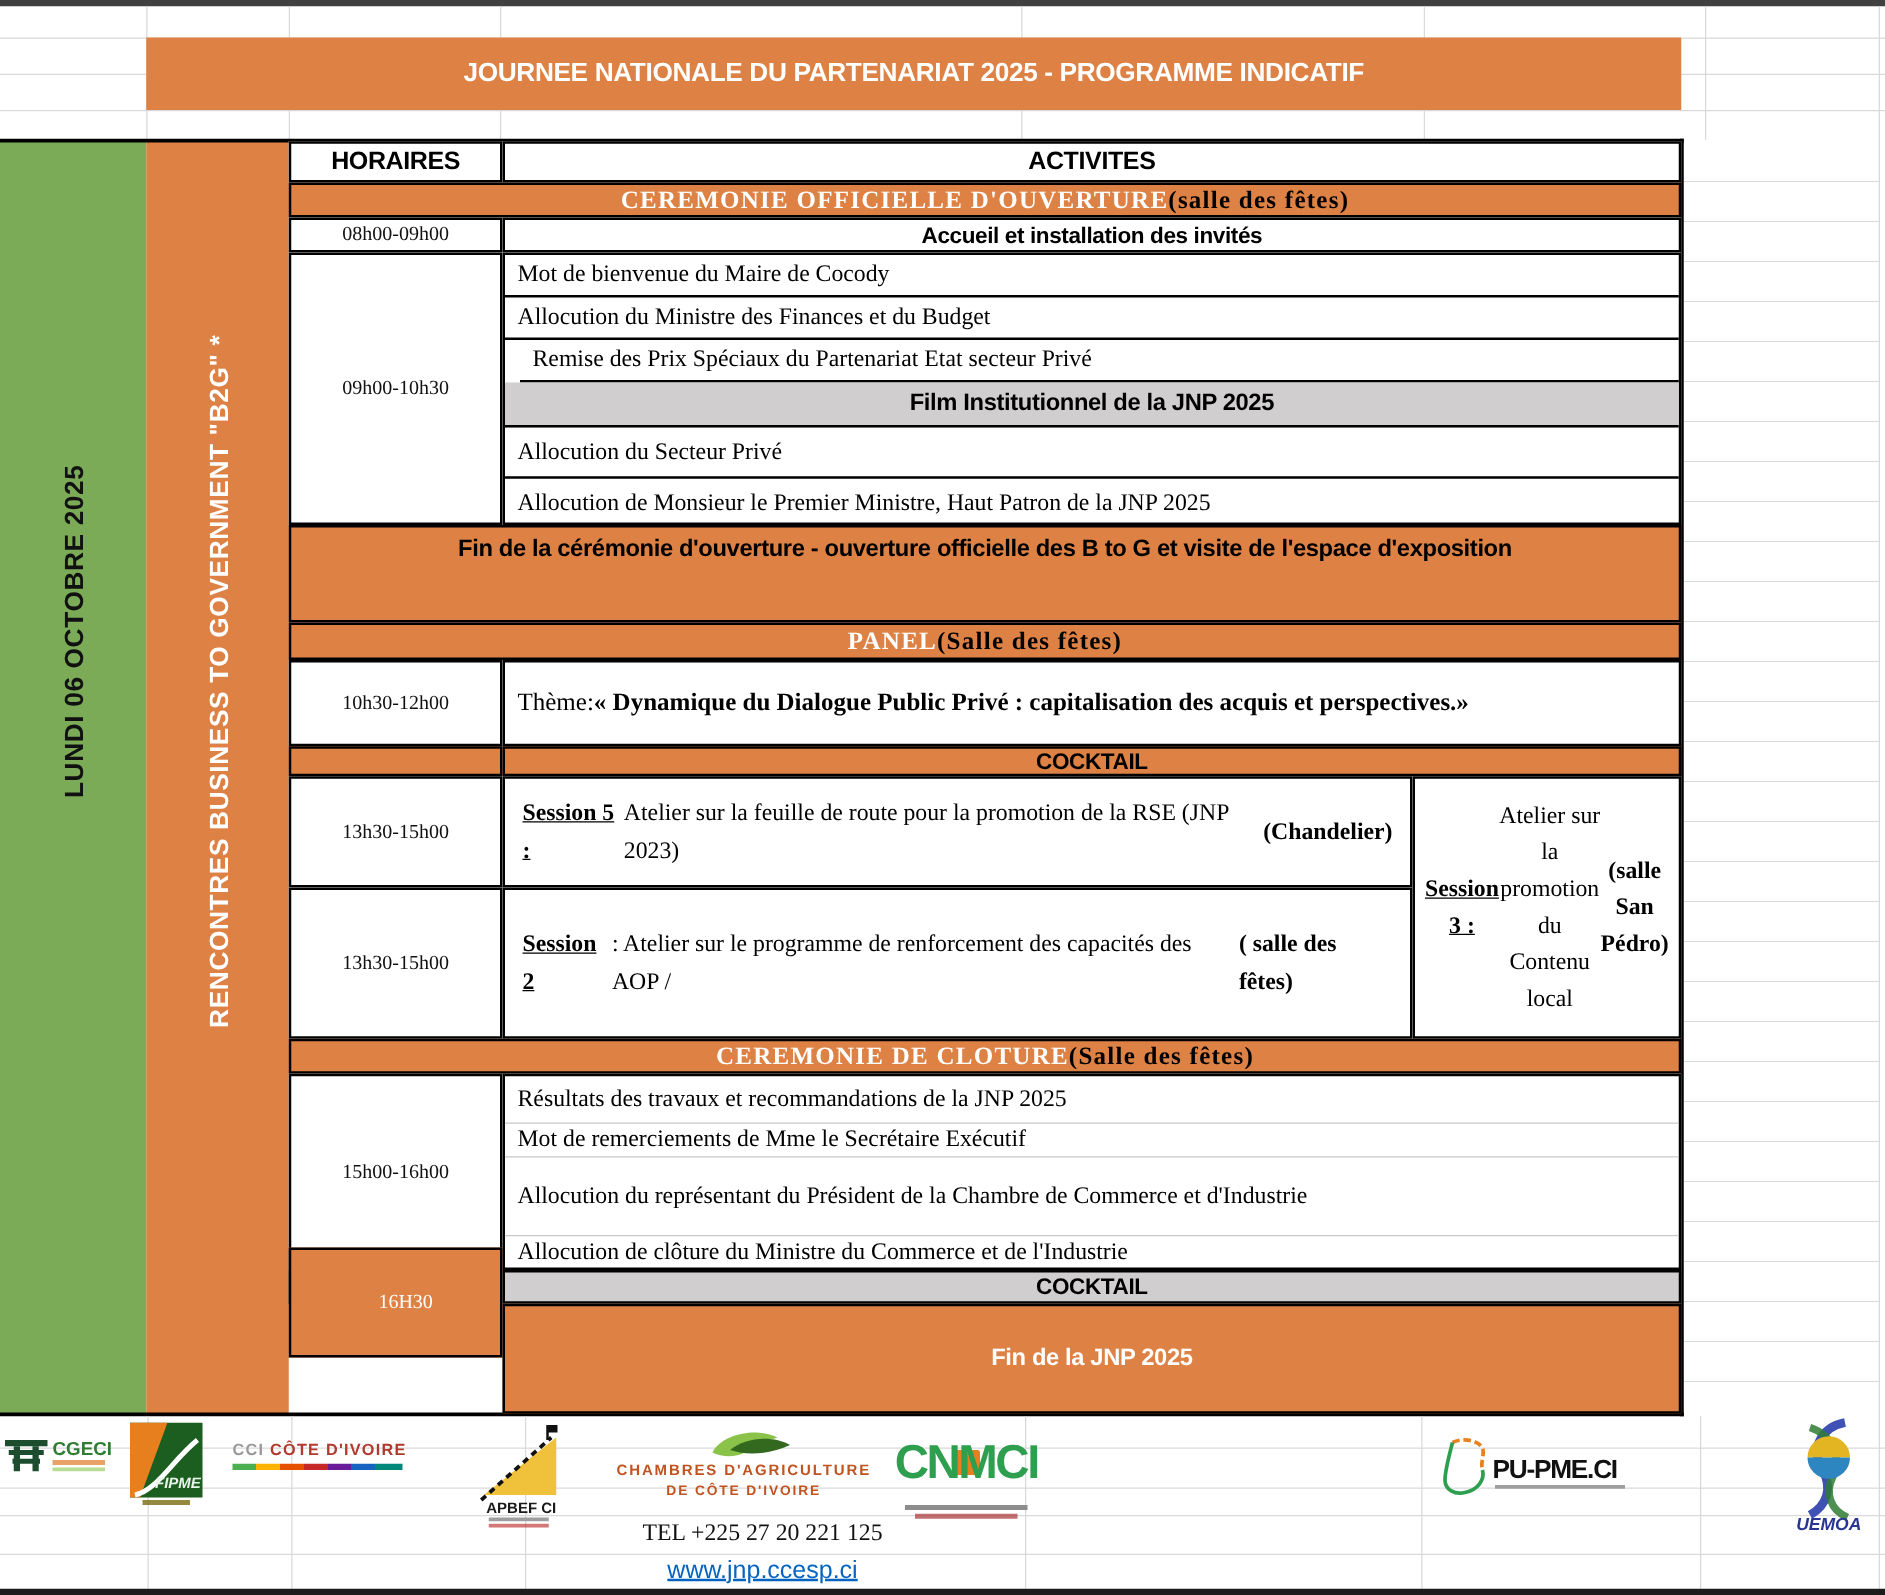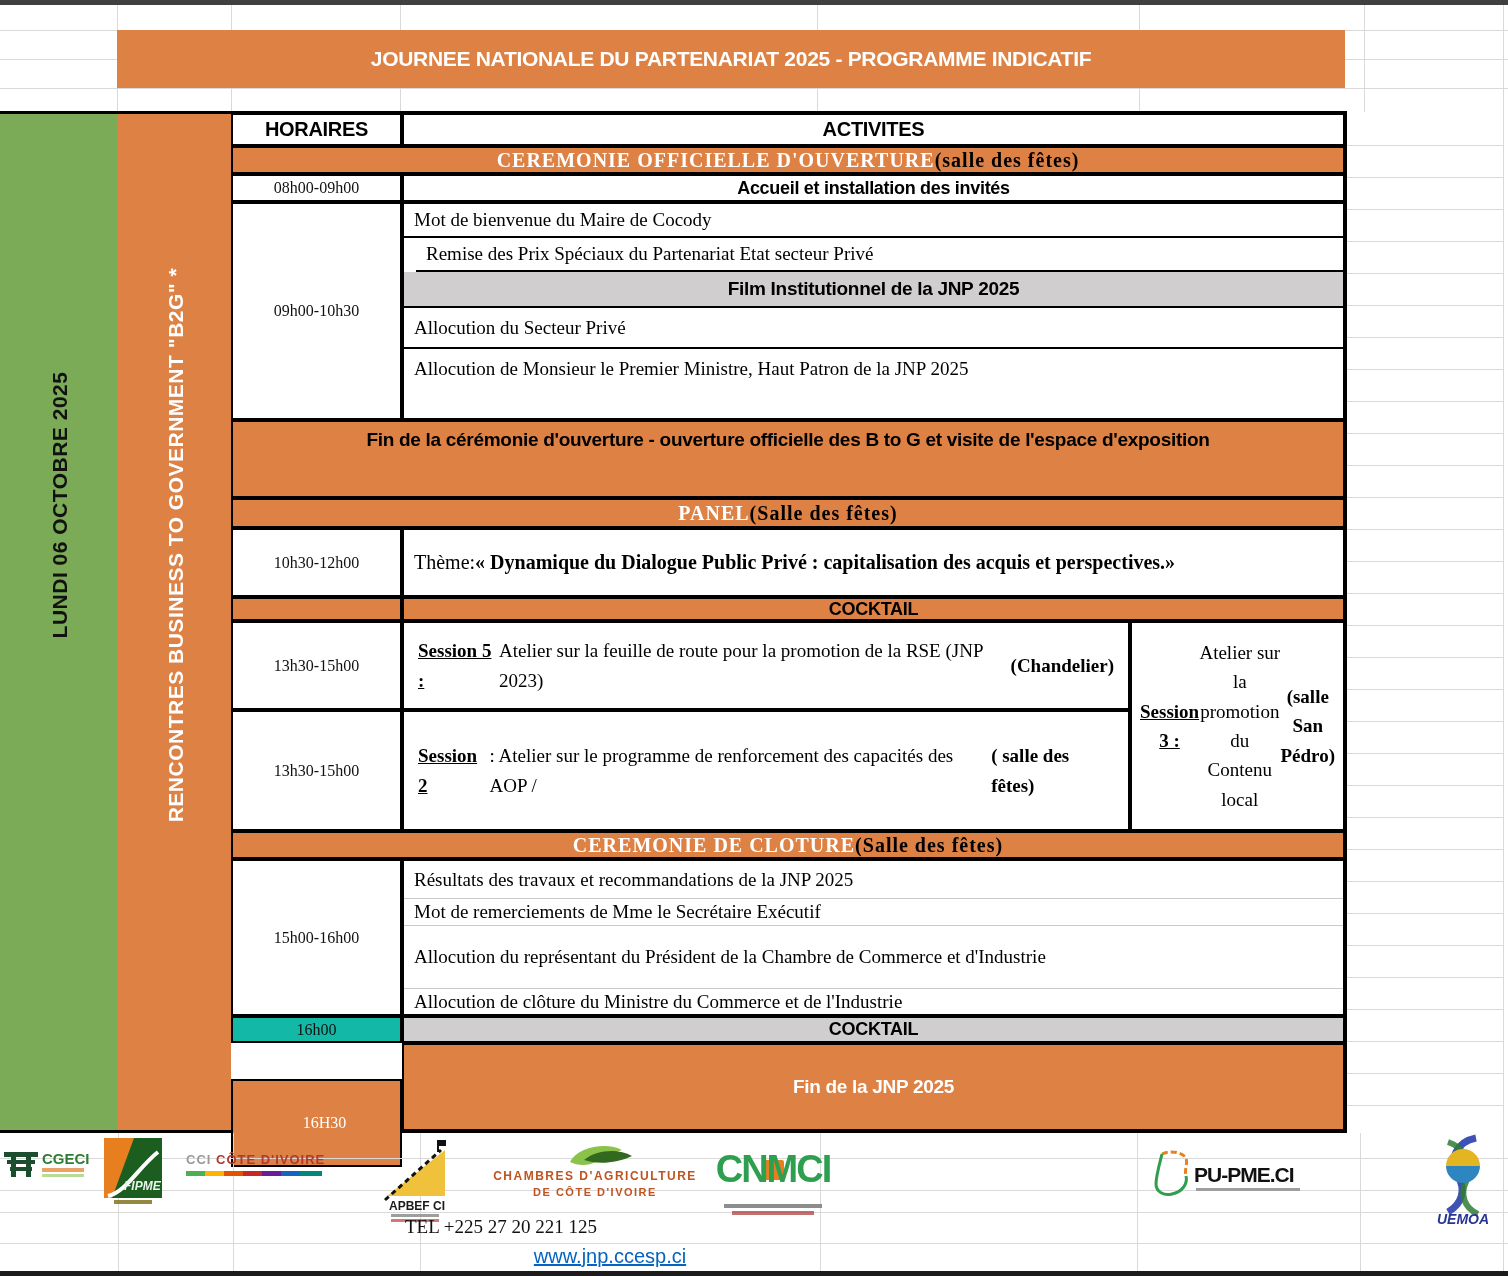--- a/index.html
+++ b/index.html
@@ -76,20 +76,21 @@
       <span class="seg-white">CEREMONIE OFFICIELLE D'OUVERTURE </span>
       <span class="seg-black">(salle des fêtes)</span>
     </div>
 
   <div class="cell timecell" style="left:231px;top:174px;width:171px;height:28px;">08h00-09h00</div>
   <div class="cell sansrow center" style="left:402px;top:174px;width:943px;height:28px;background:#fff;">Accueil et installation des invités</div>
 
   <div class="cell timecell" style="left:231px;top:202px;width:171px;height:218px;">09h00-10h30</div>
   <div class="cell" style="left:402px;top:202px;width:943px;height:218px;background:#fff;">
     <div class="actrow" style="height:34px;border-bottom:2px solid #000;">Mot de bienvenue du Maire de Cocody</div>
+    <div class="actrow" style="height:34px;border-bottom:2px solid #000;">Allocution du Ministre des Finances et du Budget</div>
     <div class="actrow" style="height:34px;border-bottom:2px solid #000;margin-left:12px;">Remise des Prix Spéciaux du Partenariat Etat secteur Privé</div>
     <div class="sansrow center gray-bg" style="height:34px;border-bottom:2px solid #000;font-size:19px;">Film Institutionnel de la JNP 2025</div>
     <div class="actrow" style="height:41px;border-bottom:2px solid #000;">Allocution du Secteur Privé</div>
     <div class="actrow" style="height:39px;">Allocution de Monsieur le Premier Ministre, Haut Patron de la JNP 2025</div>
   </div>
 
   <div class="cell orange-bg" style="left:231px;top:420px;width:1114px;height:78px;">
     <div class="sansrow" style="text-align:center;padding-top:7px;font-size:19px;">Fin de la cérémonie d'ouverture - ouverture officielle des B to G et visite de l'espace d'exposition</div>
   </div>
 
@@ -136,21 +137,21 @@
   <div class="cell" style="left:402px;top:859px;width:943px;height:157px;background:#fff;">
     <div class="actrow lightrow" style="height:38px;">Résultats des travaux et recommandations de la JNP 2025</div>
     <div class="actrow lightrow" style="height:27px;">Mot de remerciements de Mme le Secrétaire Exécutif</div>
     <div class="actrow lightrow" style="height:63px;">Allocution du représentant du Président de la Chambre de Commerce et d'Industrie</div>
     <div class="actrow" style="height:25px;">Allocution de clôture du Ministre du Commerce et de l'Industrie</div>
   </div>
 
   <div class="cell timecell gray-bg" style="left:231px;top:1016px;width:171px;height:27px;background:#14b8a6;">16h00</div>
   <div class="cell gray-bg sansrow center" style="left:402px;top:1016px;width:943px;height:27px;">COCKTAIL</div>
 
-  <div class="cell orange-bg timecell" style="left:231px;top:1079px;width:171px;height:88px;background:#DD8144;color:#fff;padding-left:16px;">16H30</div>
+  <div class="cell orange-bg timecell" style="left:231px;top:998px;width:171px;height:88px;background:#DD8144;color:#fff;padding-left:16px;">16H30</div>
   <div class="cell orange-bg sansrow center" style="left:402px;top:1043px;width:943px;height:88px;color:#fff;font-size:19px;">Fin de la JNP 2025</div>
   <style></style>
 
   <div class="gl" style="left:0;top:1158px;width:1508px;height:1px;"></div>
   <div class="gl" style="left:0;top:1190px;width:1508px;height:1px;"></div>
   <div class="gl" style="left:0;top:1212px;width:1508px;height:1px;"></div>
   <div class="gl" style="left:0;top:1243px;width:1508px;height:1px;"></div>
   <div class="gl" style="left:118px;top:1133px;width:1px;height:138px;"></div>
   <div class="gl" style="left:233px;top:1133px;width:1px;height:138px;"></div>
   <div class="gl" style="left:420px;top:1133px;width:1px;height:138px;"></div>
@@ -230,20 +231,20 @@
   <div class="logo" style="left:1418px;top:1132px;width:90px;height:98px;">
     <svg width="90" height="98" viewBox="0 0 90 98">
       <path d="M58 6 C 38 10, 30 28, 40 44 C 48 58, 44 72, 30 80" stroke="#3f51b5" stroke-width="7" fill="none"></path>
       <path d="M30 10 C 48 16, 56 34, 48 50 C 42 62, 46 76, 60 82" stroke="#2e7d32" stroke-width="6" fill="none" opacity="0.85"></path>
       <path d="M28 34 a17 17 0 0 1 34 0 z" fill="#e3b522"></path>
       <path d="M62 34 a17 17 0 0 1 -34 0 z" fill="#2e86c1"></path>
       <text x="45" y="92" font-size="14" font-weight="bold" font-style="italic" fill="#283593" text-anchor="middle">UEMOA</text>
     </svg>
   </div>
 
-  <div class="abs serif" style="left:405px;top:1216px;width:410px;height:24px;text-align:left;font-size:19px;color:#111;">TEL +225 27 20 221 125</div>
+  <div class="abs serif" style="left:405px;top:1216px;width:410px;height:24px;text-align:center;font-size:19px;color:#111;">TEL +225 27 20 221 125</div>
   <div class="abs" style="left:405px;top:1245px;width:410px;height:24px;text-align:center;font-size:20px;">
     <a class="site" href="#">www.jnp.ccesp.ci</a>
   </div>
 
   <div class="abs" style="left:0;top:1271px;width:1508px;height:5px;background:#1c1c1c;"></div>
 
 </div>
 
 </body></html>

